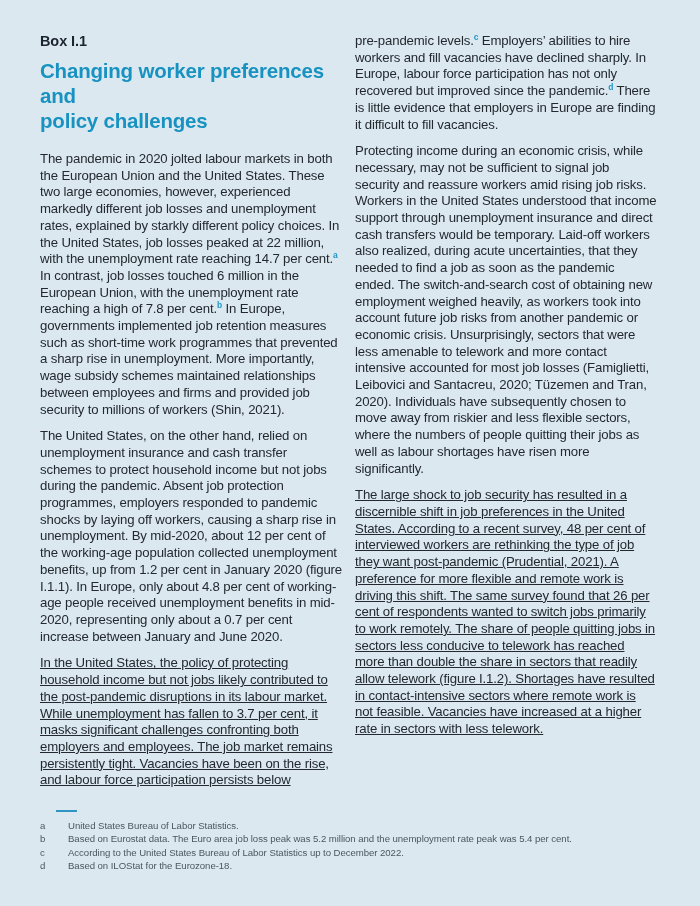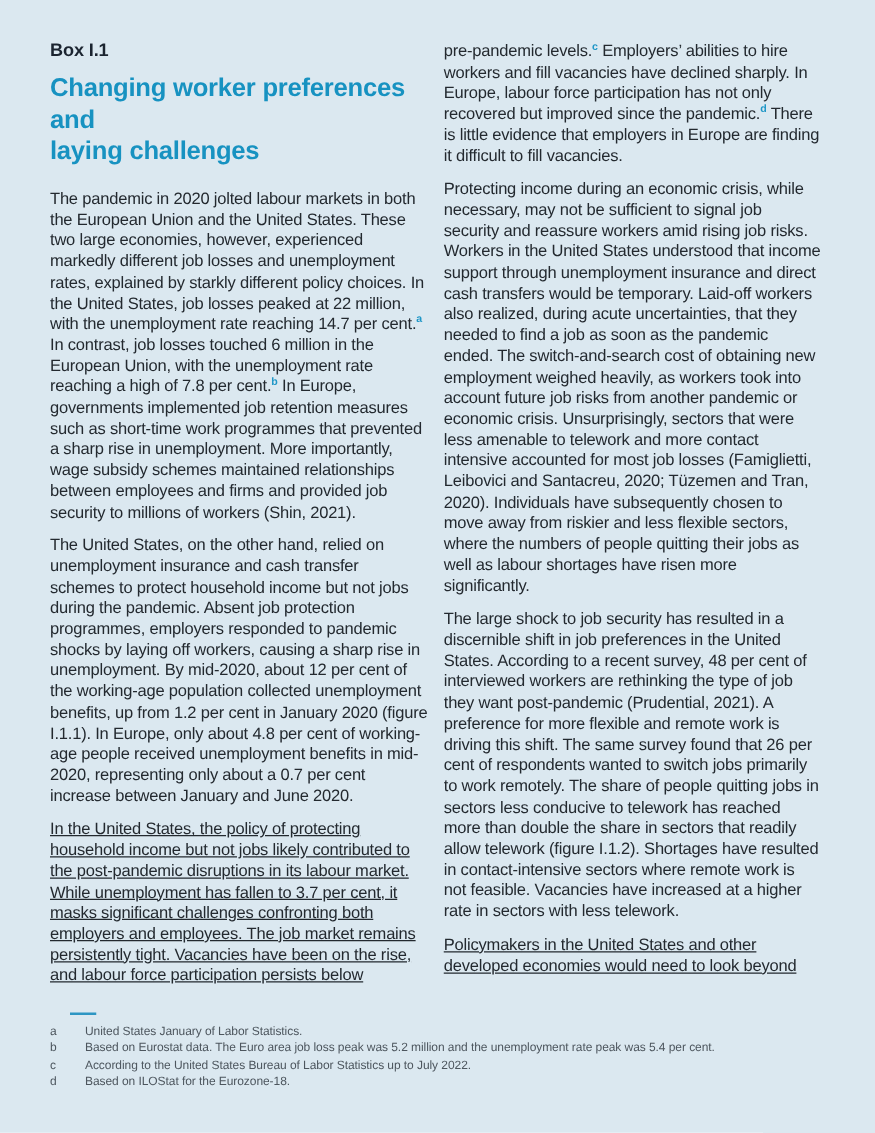--- a/index.html
+++ b/index.html
@@ -75,52 +75,51 @@
 </style>
 </head>
 <body>
 
 <div class="page">
   <div class="content">
     <div class="col">
       <div class="box-label">Box I.1</div>
       <h1 class="box-title" id="box-title">
           <div>Changing worker preferences and</div>
-          <div>laying challenges</div>
+          <div>policy challenges</div>
         </h1>
       <div id="col-left">
           <p class="para"><span>The pandemic in 2020 jolted labour markets in both the European Union and the United States. These two large economies, however, experienced markedly different job losses and unemployment rates, explained by starkly different policy choices. In the United States, job losses peaked at 22 million, with the unemployment rate reaching 14.7 per cent.</span><sup class="fnref">a</sup><span> In contrast, job losses touched 6 million in the European Union, with the unemployment rate reaching a high of 7.8 per cent.</span><sup class="fnref">b</sup><span> In Europe, governments implemented job retention measures such as short-time work programmes that prevented a sharp rise in unemployment. More importantly, wage subsidy schemes maintained relationships between employees and firms and provided job security to millions of workers (Shin, 2021).</span></p>
           <p class="para"><span>The United States, on the other hand, relied on unemployment insurance and cash transfer schemes to protect household income but not jobs during the pandemic. Absent job protection programmes, employers responded to pandemic shocks by laying off workers, causing a sharp rise in unemployment. By mid-2020, about 12 per cent of the working-age population collected unemployment benefits, up from 1.2 per cent in January 2020 (figure I.1.1). In Europe, only about 4.8 per cent of working-age people received unemployment benefits in mid-2020, representing only about a 0.7 per cent increase between January and June 2020.</span></p>
           <p class="para"><span>In the United States, the policy of protecting household income but not jobs likely contributed to the post-pandemic disruptions in its labour market. While unemployment has fallen to 3.7 per cent, it masks significant challenges confronting both employers and employees. The job market remains persistently tight. Vacancies have been on the rise, and labour force participation persists below</span></p>
         </div>
     </div>
     <div class="col">
       <div id="col-right">
           <p class="para"><span>pre-pandemic levels.</span><sup class="fnref">c</sup><span> Employers’ abilities to hire workers and fill vacancies have declined sharply. In Europe, labour force participation has not only recovered but improved since the pandemic.</span><sup class="fnref">d</sup><span> There is little evidence that employers in Europe are finding it difficult to fill vacancies.</span></p>
           <p class="para"><span>Protecting income during an economic crisis, while necessary, may not be sufficient to signal job security and reassure workers amid rising job risks. Workers in the United States understood that income support through unemployment insurance and direct cash transfers would be temporary. Laid-off workers also realized, during acute uncertainties, that they needed to find a job as soon as the pandemic ended. The switch-and-search cost of obtaining new employment weighed heavily, as workers took into account future job risks from another pandemic or economic crisis. Unsurprisingly, sectors that were less amenable to telework and more contact intensive accounted for most job losses (Famiglietti, Leibovici and Santacreu, 2020; Tüzemen and Tran, 2020). Individuals have subsequently chosen to move away from riskier and less flexible sectors, where the numbers of people quitting their jobs as well as labour shortages have risen more significantly.</span></p>
           <p class="para"><span>The large shock to job security has resulted in a discernible shift in job preferences in the United States. According to a recent survey, 48 per cent of interviewed workers are rethinking the type of job they want post-pandemic (Prudential, 2021). A preference for more flexible and remote work is driving this shift. The same survey found that 26 per cent of respondents wanted to switch jobs primarily to work remotely. The share of people quitting jobs in sectors less conducive to telework has reached more than double the share in sectors that readily allow telework (figure I.1.2). Shortages have resulted in contact-intensive sectors where remote work is not feasible. Vacancies have increased at a higher rate in sectors with less telework.</span></p>
-          <p class="para"><span>Policymakers in the United States and other developed economies would need to look beyond</span></p>
         </div>
     </div>
   </div>
 
   <div class="footnotes">
     <div class="fn-rule"></div>
     <div id="fn-list">
         <div class="fn-row">
           <div class="fn-marker">a</div>
-          <div class="fn-text">United States January of Labor Statistics.</div>
+          <div class="fn-text">United States Bureau of Labor Statistics.</div>
         </div>
         <div class="fn-row">
           <div class="fn-marker">b</div>
           <div class="fn-text">Based on Eurostat data. The Euro area job loss peak was 5.2 million and the unemployment rate peak was 5.4 per cent.</div>
         </div>
         <div class="fn-row">
           <div class="fn-marker">c</div>
-          <div class="fn-text">According to the United States Bureau of Labor Statistics up to July 2022.</div>
+          <div class="fn-text">According to the United States Bureau of Labor Statistics up to December 2022.</div>
         </div>
         <div class="fn-row">
           <div class="fn-marker">d</div>
           <div class="fn-text">Based on ILOStat for the Eurozone-18.</div>
         </div>
       </div>
   </div>
 </div>
 
 </body></html>

